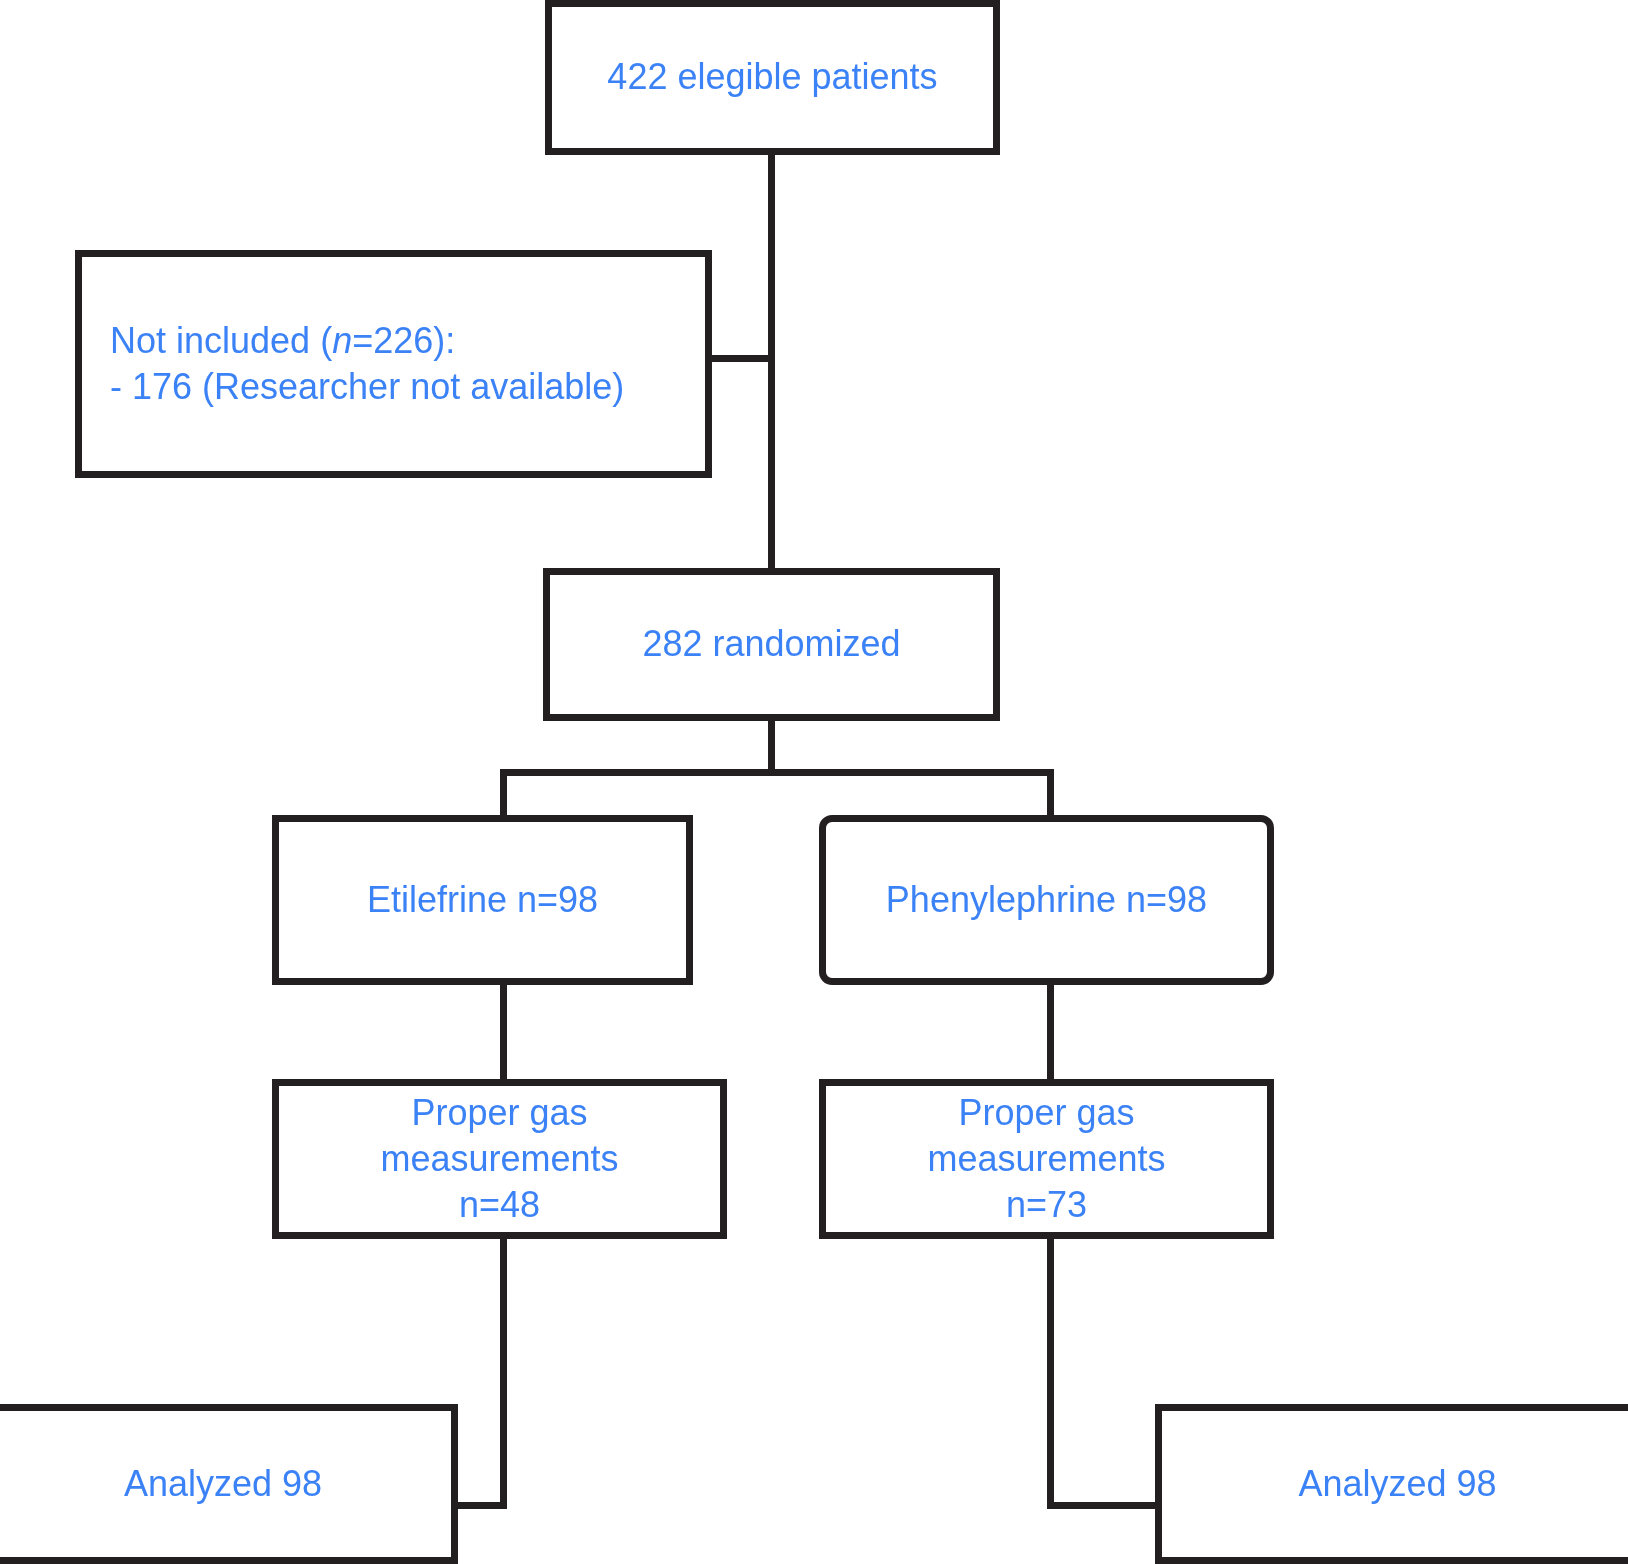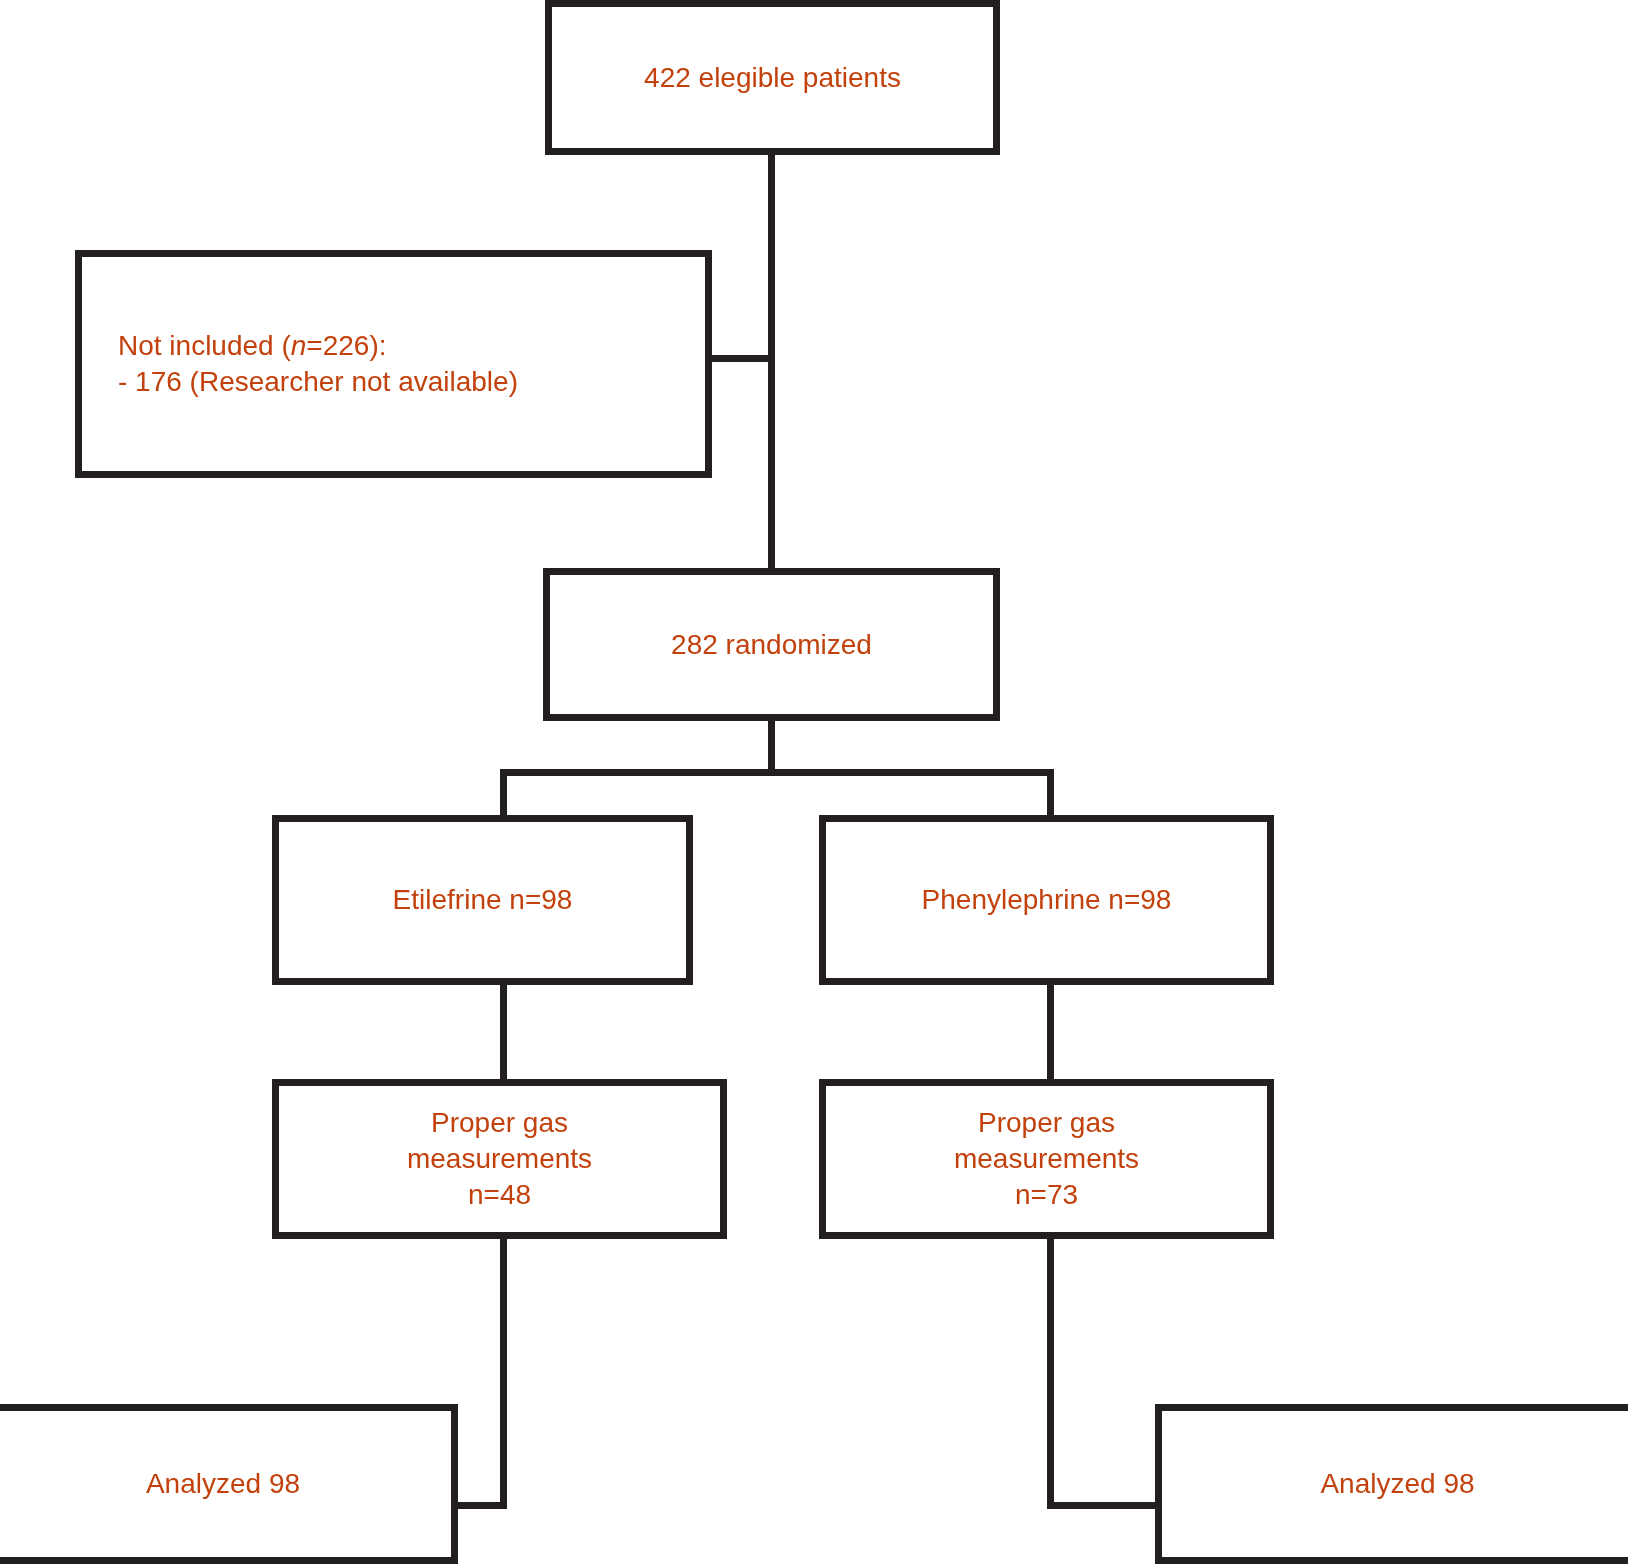--- a/index.html
+++ b/index.html
@@ -23,31 +23,31 @@
     background: #ffffff;
     display: flex;
     align-items: center;
     justify-content: center;
     text-align: center;
     z-index: 2;
   }
   .node .label {
     display: block;
     line-height: 1.28;
-    font-size: 28px;
-    color: #c2410c;
+    font-size: 36px;
+    color: #3b82f6;
     white-space: pre-line;
     padding: 0 10px;
   }
   .node.left-align {
     justify-content: flex-start;
     text-align: left;
   }
   .node.left-align .label {
-    padding-left: 36px;
+    padding-left: 28px;
   }
   .node .label .ital {
     font-style: italic;
   }
   
   .conn {
     position: absolute;
     background: #231f20;
     z-index: 1;
   }
@@ -87,21 +87,21 @@
   </div>
 
   <div class="node" style="left:543px; top:568px; width:457px; height:153px;">
     <span class="label">282 randomized</span>
   </div>
 
   <div class="node" style="left:272px; top:815px; width:421px; height:170px;">
     <span class="label">Etilefrine n=98</span>
   </div>
 
-  <div class="node" style="left:819px; top:815px; width:455px; height:170px;">
+  <div class="node" style="left:819px; top:815px; width:455px; height:170px;border-radius:13px;">
     <span class="label">Phenylephrine n=98</span>
   </div>
 
   <div class="node" style="left:272px; top:1079px; width:455px; height:160px;">
     <span class="label"><span>Proper gas</span><br><span>measurements</span><br><span>n=48</span></span>
   </div>
 
   <div class="node" style="left:819px; top:1079px; width:455px; height:160px;">
     <span class="label"><span>Proper gas</span><br><span>measurements</span><br><span>n=73</span></span>
   </div>

